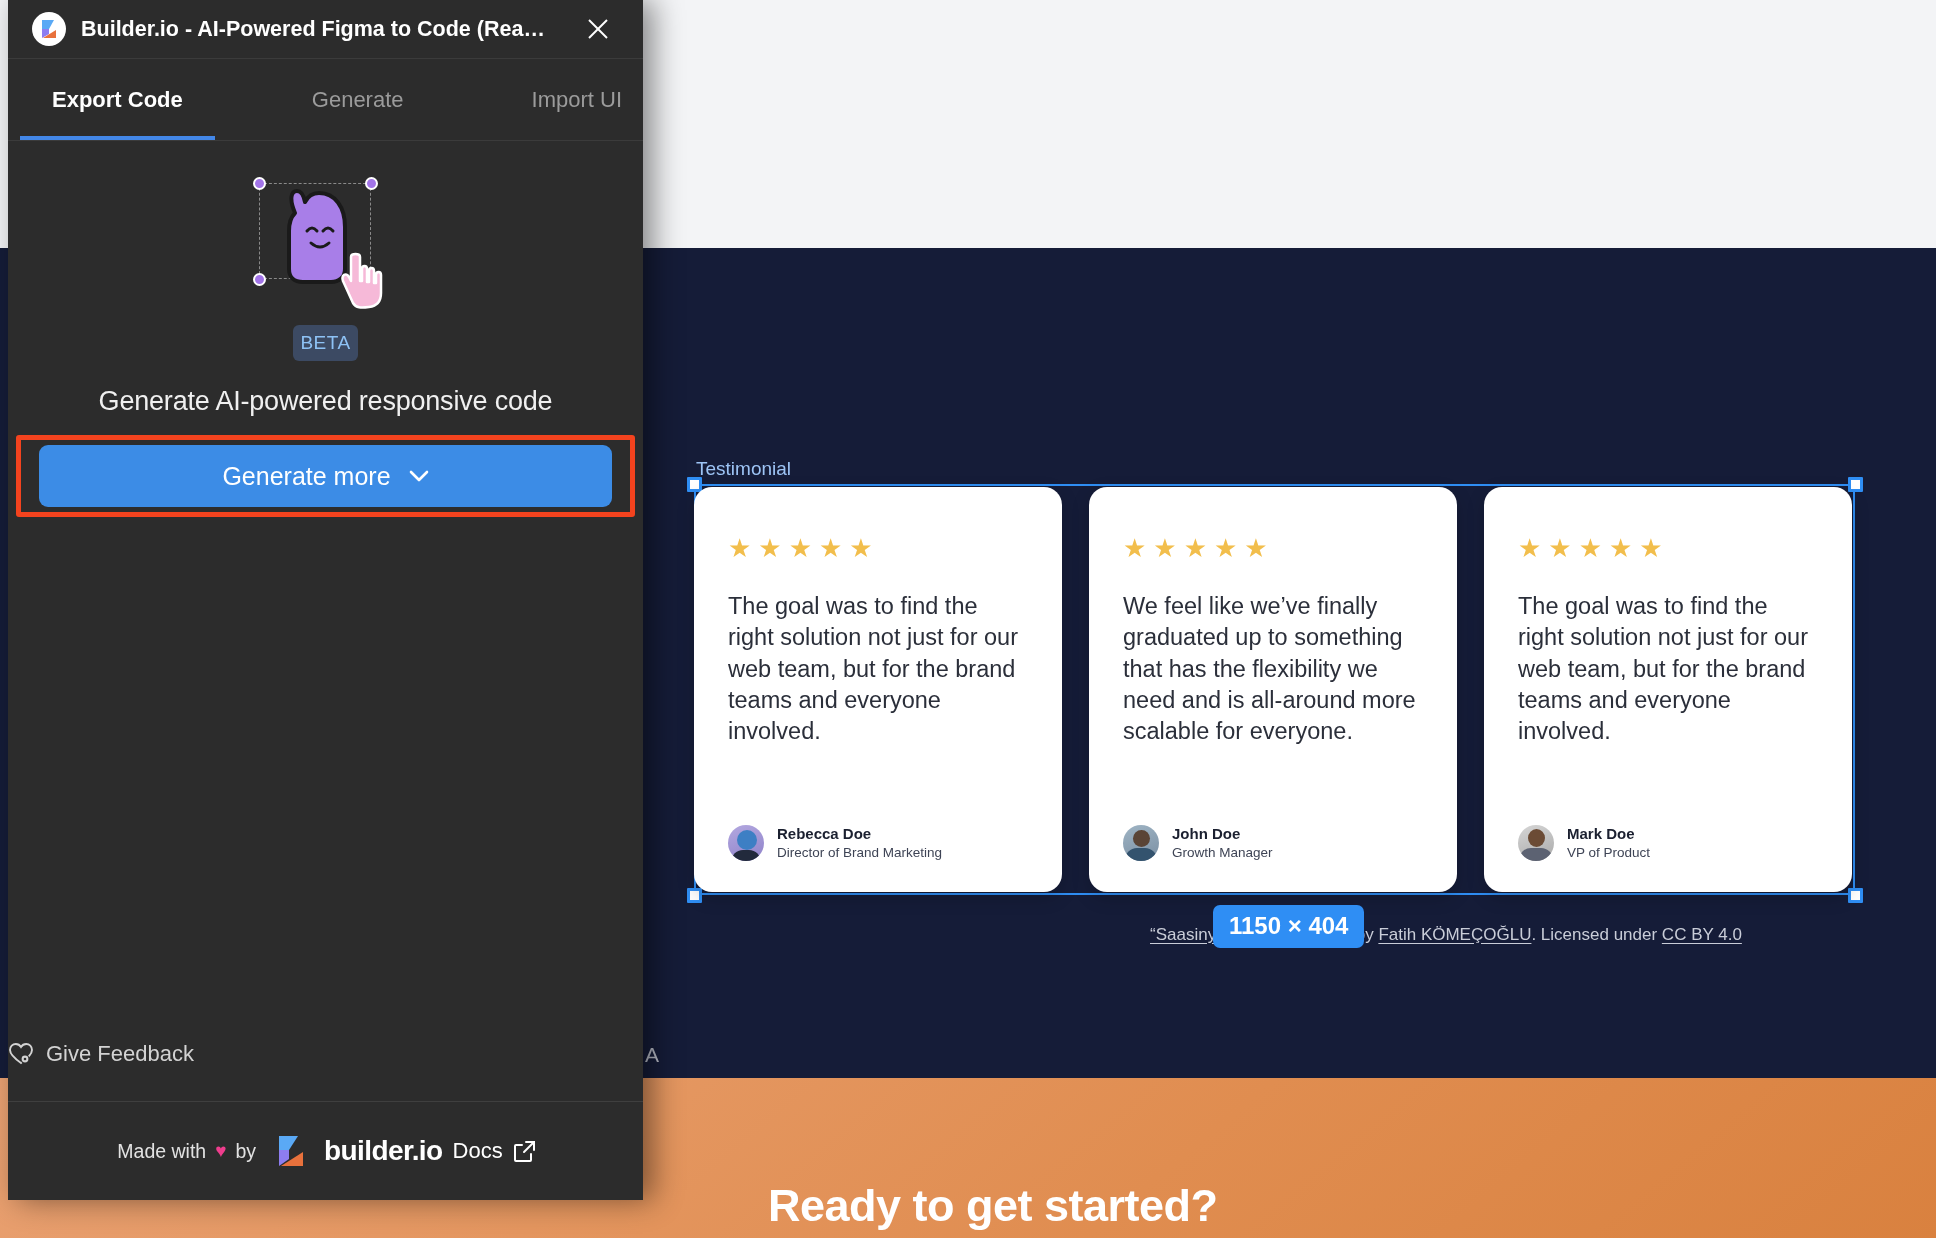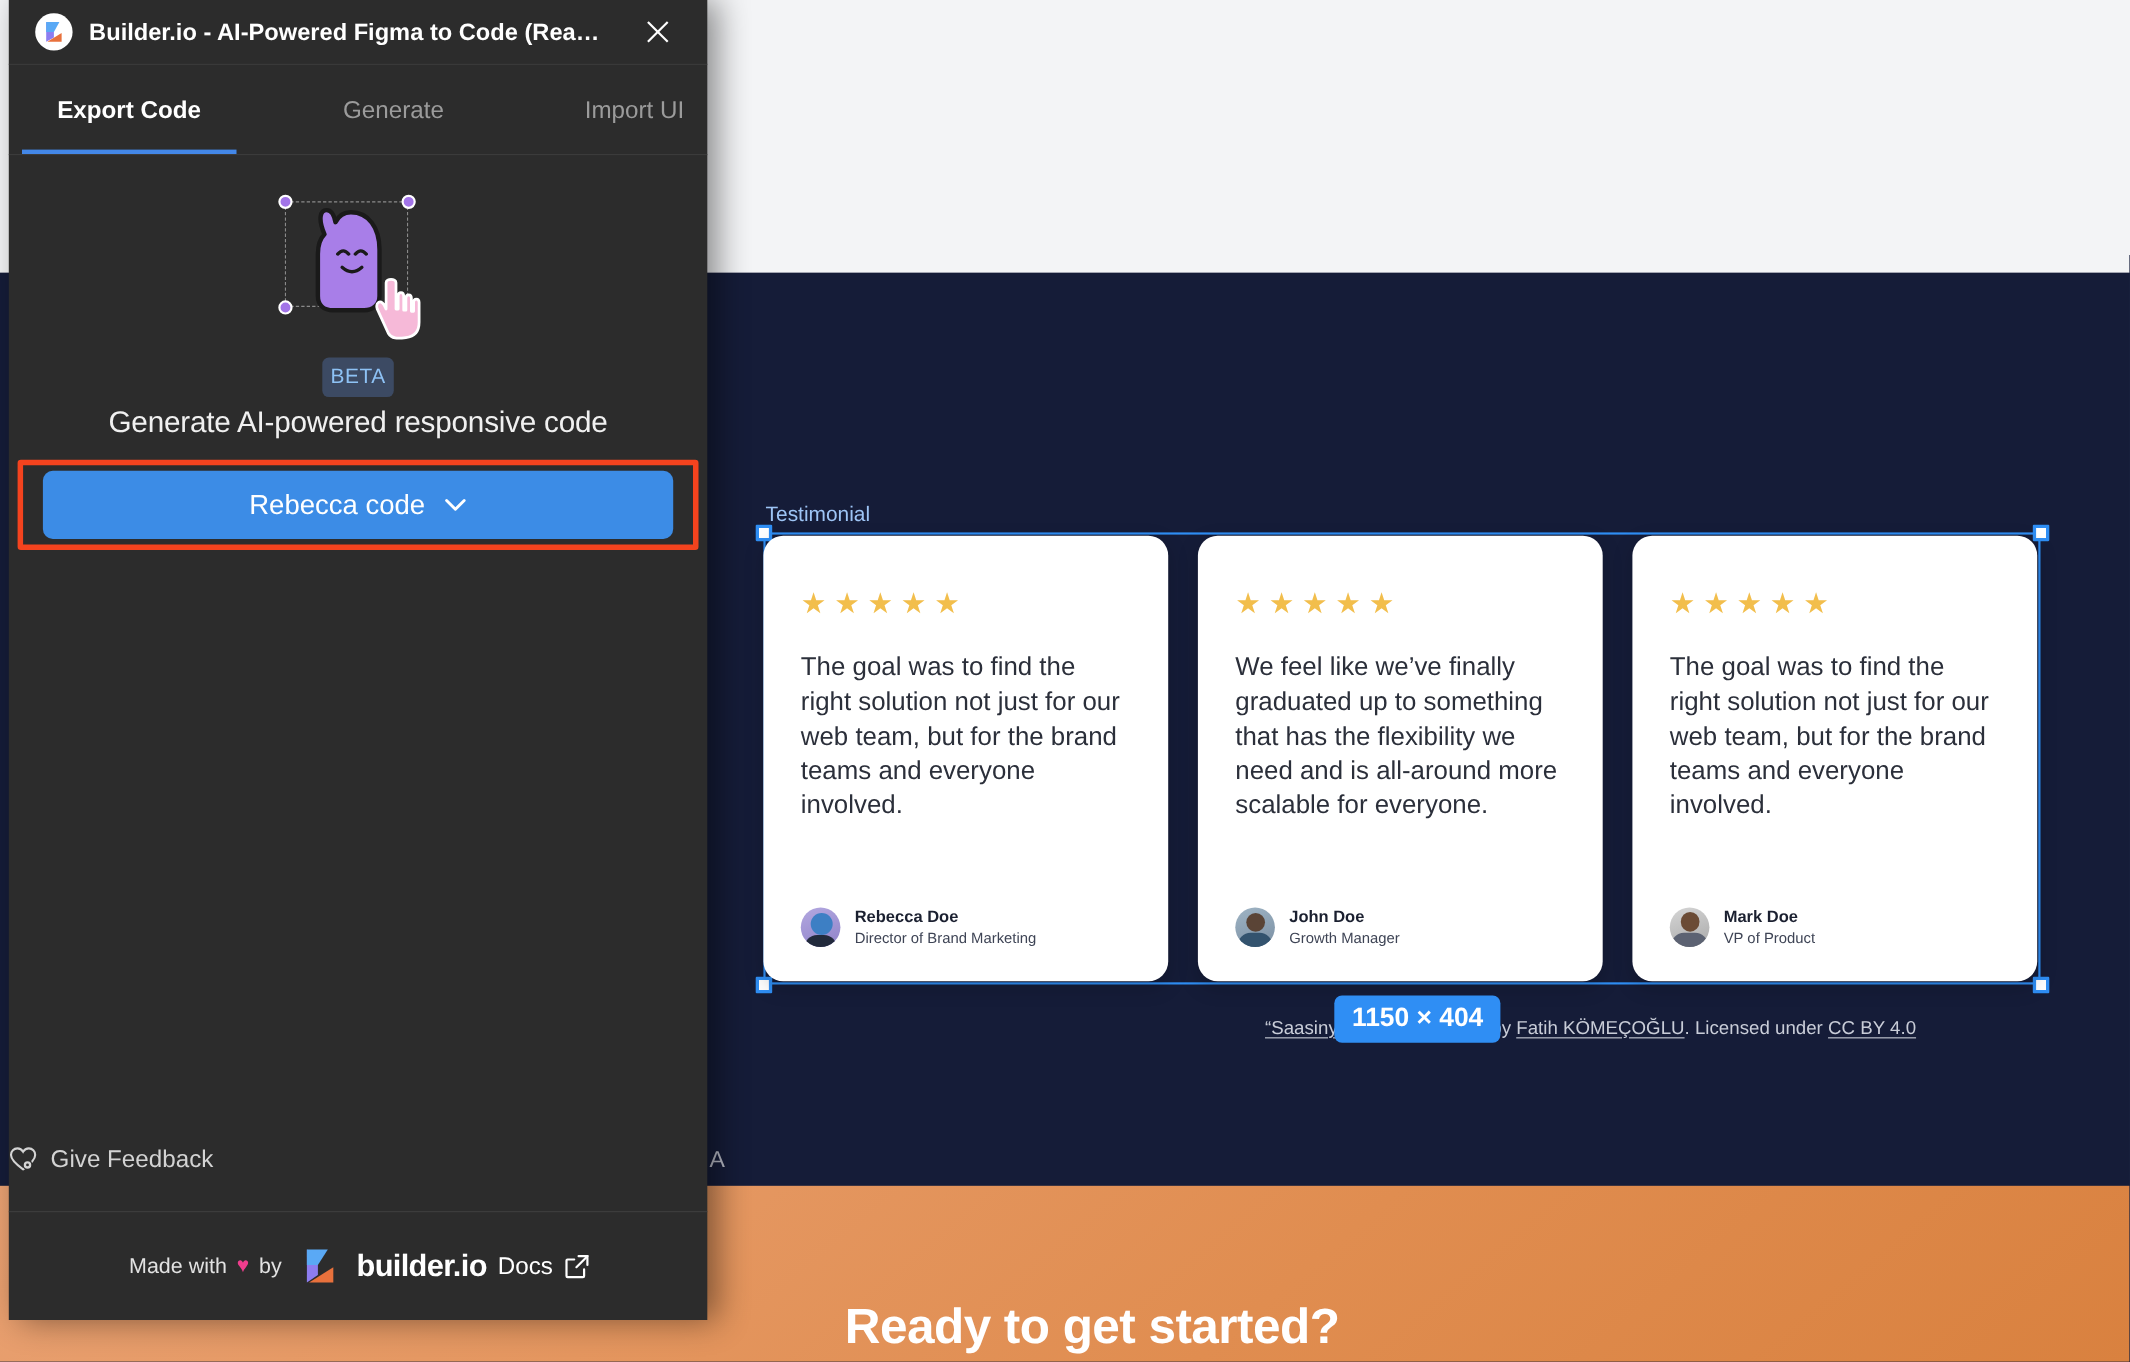--- a/index.html
+++ b/index.html
@@ -161,21 +161,21 @@
   .blob {
     position: absolute; left: 28px; top: 14px; width: 74px; height: 100px;
   }
   .hand { position: absolute; left: 90px; top: 78px; width: 48px; height: 58px; }
 
   .beta {
     margin-top: 12px; background: #3c4a63; color: #8ec2f5;
     font-size: 19px; padding: 7px 7px; border-radius: 6px; letter-spacing: 0.5px;
   }
   .headline {
-    margin-top: 8px; font-size: 27px; color: #f0f0f0; font-weight: 400;
+    margin-top: 25px; font-size: 27px; color: #f0f0f0; font-weight: 400;
     text-align: center; letter-spacing: -0.2px;
   }
 
   .gen-highlight {
     margin-top: 18px; width: 619px; height: 82px;
     border: 5px solid #f4431e; border-radius: 3px;
     display: flex; align-items: center; justify-content: center;
   }
   .gen-btn {
     width: 573px; height: 62px; background: #3c8ce6; border: none;
@@ -328,21 +328,21 @@
         <svg class="hand" viewBox="0 0 48 58">
           <path d="M10 6 L10 30 L8 26 C5 21 0 24 2 30 L12 52 C15 57 20 57 28 56 C36 55 40 50 40 42 L40 24 C40 20 35 20 35 24 L35 32 L33 32 L33 20 C33 16 28 16 28 20 L28 31 L26 31 L26 18 C26 14 21 14 21 18 L21 30 L19 30 L19 6 C19 2 10 2 10 6 Z" fill="#f6b9d8" stroke="#ffffff" stroke-width="2.5" stroke-linejoin="round"></path>
         </svg>
       </div>
 
       <div class="beta">BETA</div>
       <div class="headline">Generate AI-powered responsive code</div>
 
       <div class="gen-highlight">
         <button class="gen-btn">
-          <span>Rebecca code</span>
+          <span>Generate more</span>
           <svg width="20" height="13" viewBox="0 0 20 13">
             <path d="M2 2 L10 10 L18 2" fill="none" stroke="#ffffff" stroke-width="2.6" stroke-linecap="round" stroke-linejoin="round"></path>
           </svg>
         </button>
       </div>
 
       <div class="feedback-row">
         <svg width="26" height="24" viewBox="0 0 26 24">
           <path d="M13 21 C6 16 2 12 2 8 C2 4.5 4.6 2 7.8 2 C10 2 12 3.3 13 5 C14 3.3 16 2 18.2 2 C21.4 2 24 4.5 24 8 C24 12 20 16 13 21 Z" fill="none" stroke="#d3d3d3" stroke-width="1.9"></path>
           <circle cx="17" cy="17" r="4.6" fill="#2c2c2c"></circle>

